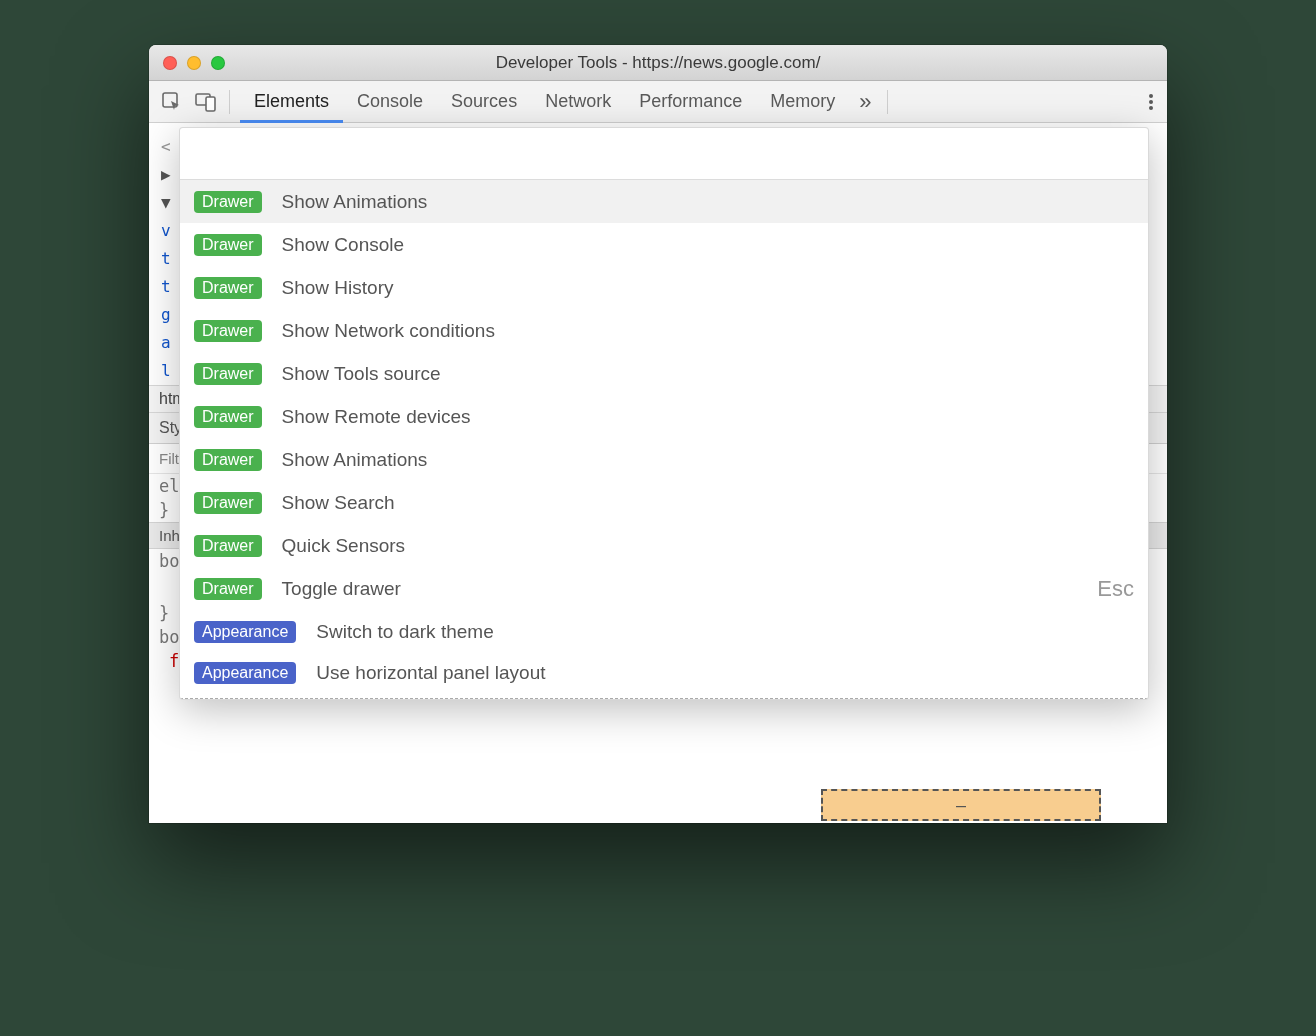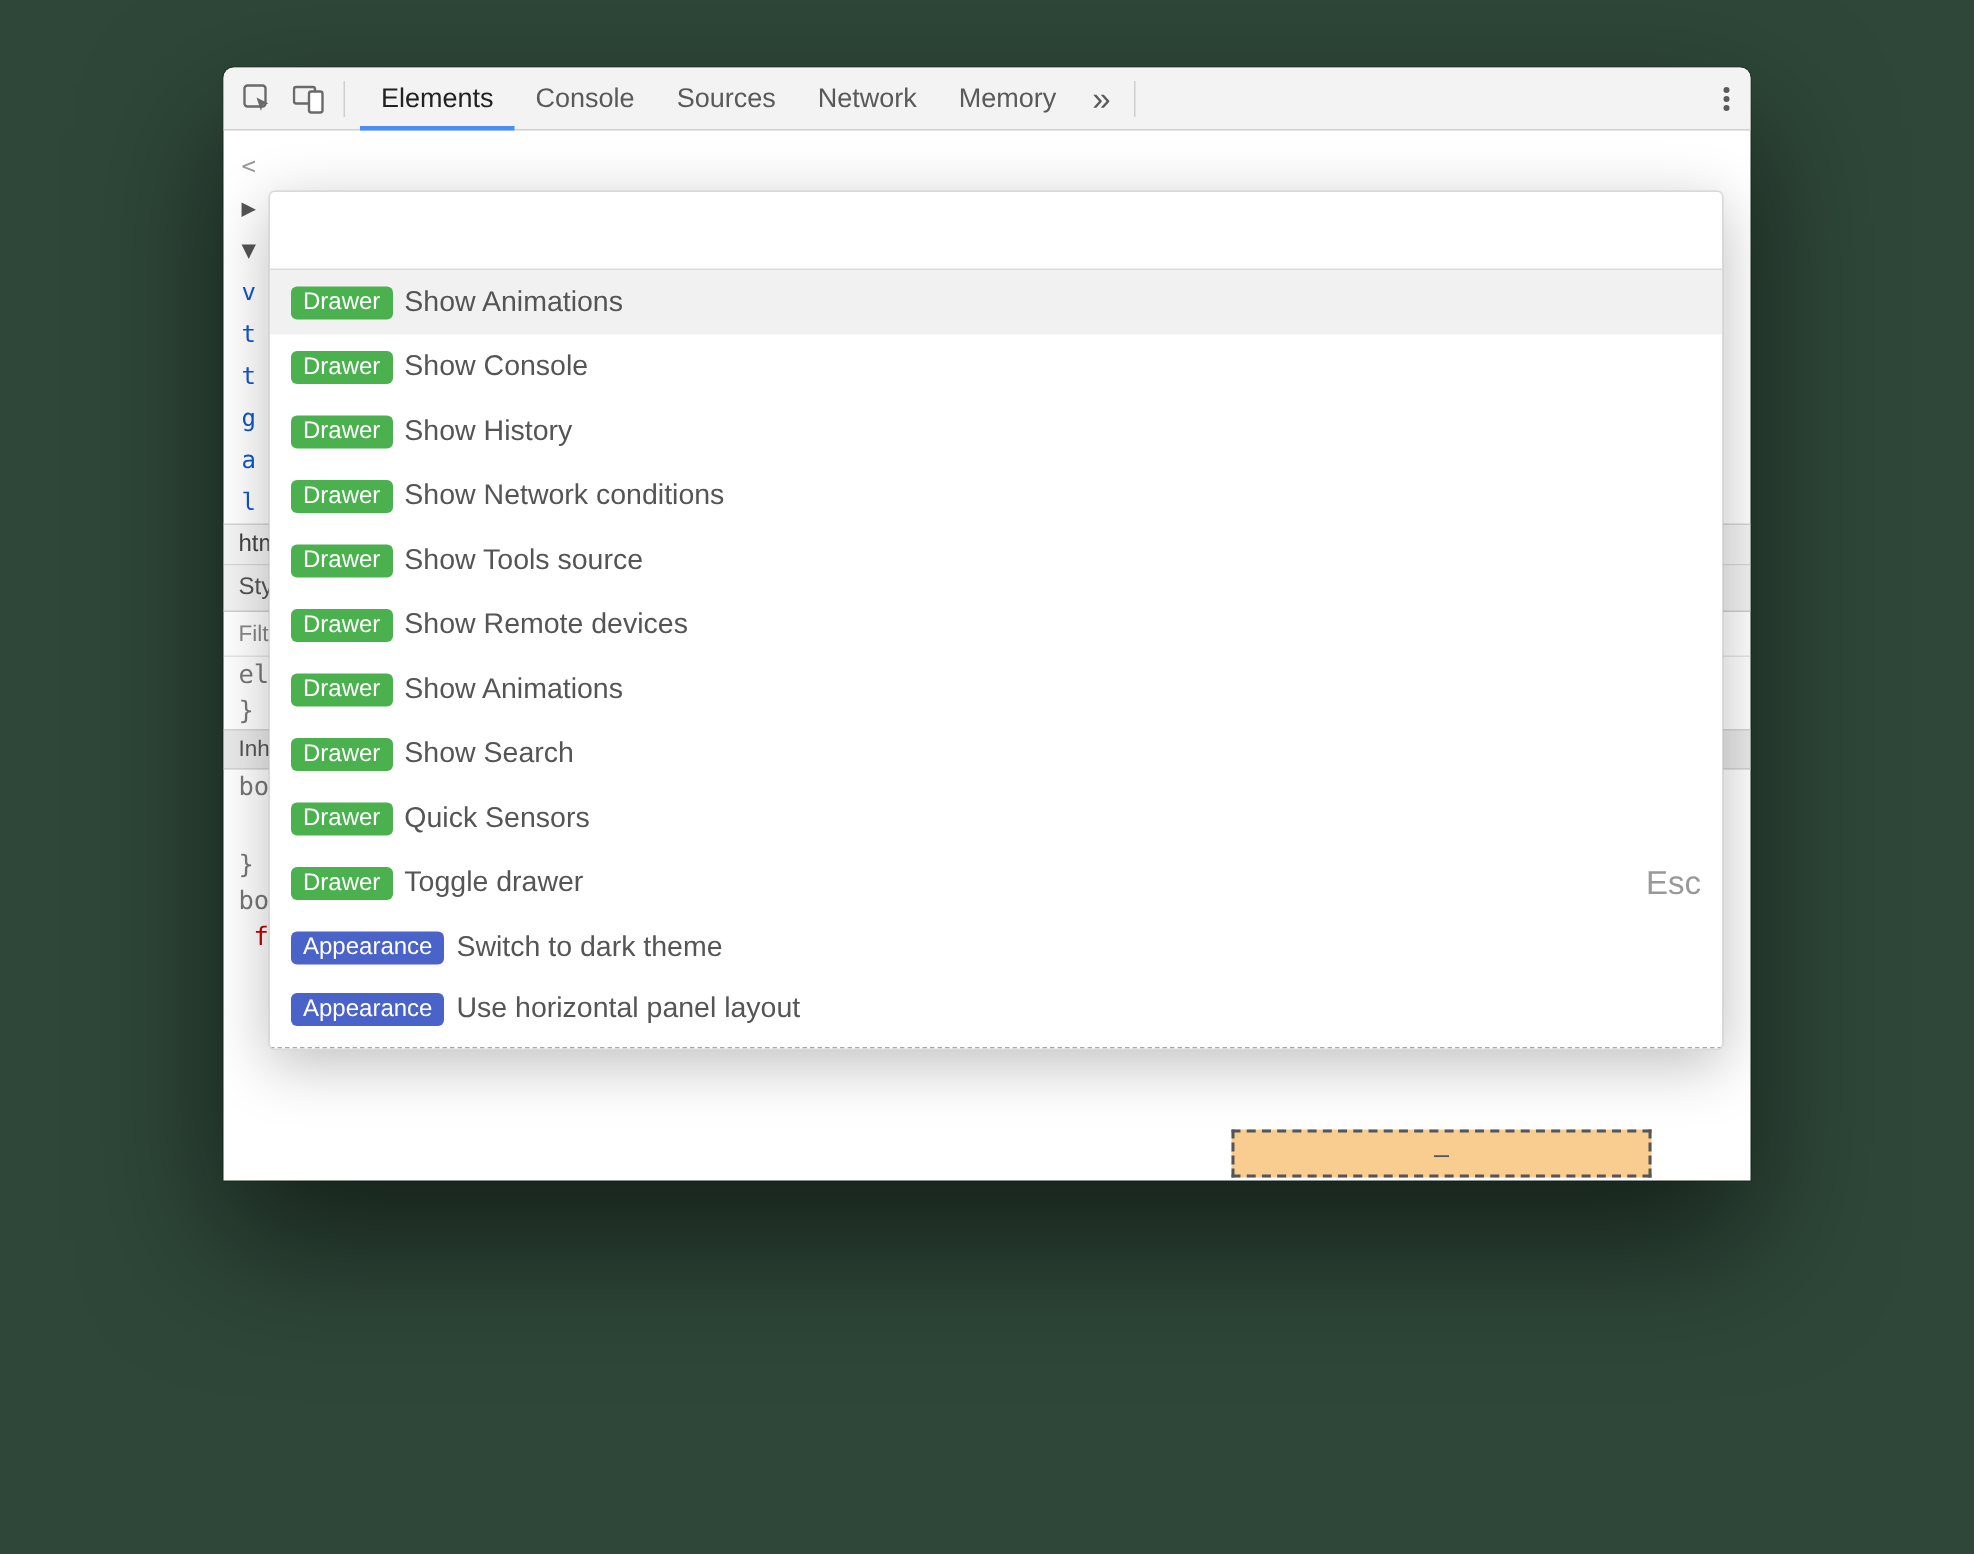--- a/index.html
+++ b/index.html
@@ -127,21 +127,21 @@
   }
   .popup .search input {
     border: none; outline: none;
     font-size: 20px;
     width: 100%;
   }
   .cmd-list {}
   .cmd {
     display: flex;
     align-items: center;
-    gap: 8px;
+    gap: 20px;
     height: 43px;
     padding: 0 14px;
     font-size: 19px;
     color: #555;
     cursor: pointer;
     text-align: center;
   }
   .cmd.selected { background: #f1f1f1; }
   .cmd.last { border-bottom: 1px dashed #aaa; padding-bottom: 6px; height:46px; }
   .badge {
@@ -157,20 +157,28 @@
   .cmd .spacer { flex: 1; }
   .shortcut { color: #999; font-size: 22px; }
 
   svg { display:block; }
 </style>
 </head>
 <body>
 
 <div class="window">
 
+  <div class="titlebar">
+    <div class="traffic-lights">
+      <div class="tl red"></div>
+      <div class="tl yellow"></div>
+      <div class="tl green"></div>
+    </div>
+    <div class="titlebar-title">Developer Tools - https://news.google.com/</div>
+  </div>
 
   <div class="toolbar">
     <div class="iconbtn">
       <svg width="20" height="20" viewBox="0 0 20 20">
         <rect x="1" y="1" width="14" height="14" rx="2" fill="none" stroke="#6a6a6a" stroke-width="1.6"></rect>
         <path d="M9 9 L17 13 L13 14 L12 18 Z" fill="#6a6a6a"></path>
       </svg>
     </div>
     <div class="iconbtn">
       <svg width="22" height="20" viewBox="0 0 22 20">
@@ -184,20 +192,23 @@
           <span>Elements</span>
         </div>
       <div class="tab">
           <span>Console</span>
         </div>
       <div class="tab">
           <span>Sources</span>
         </div>
       <div class="tab">
           <span>Network</span>
+        </div>
+      <div class="tab">
+          <span>Performance</span>
         </div>
       <div class="tab">
           <span>Memory</span>
         </div>
     </div>
     <div class="chevmore">
       <span>»</span>
     </div>
     <div class="divider"></div>
     <div class="spacer"></div>

